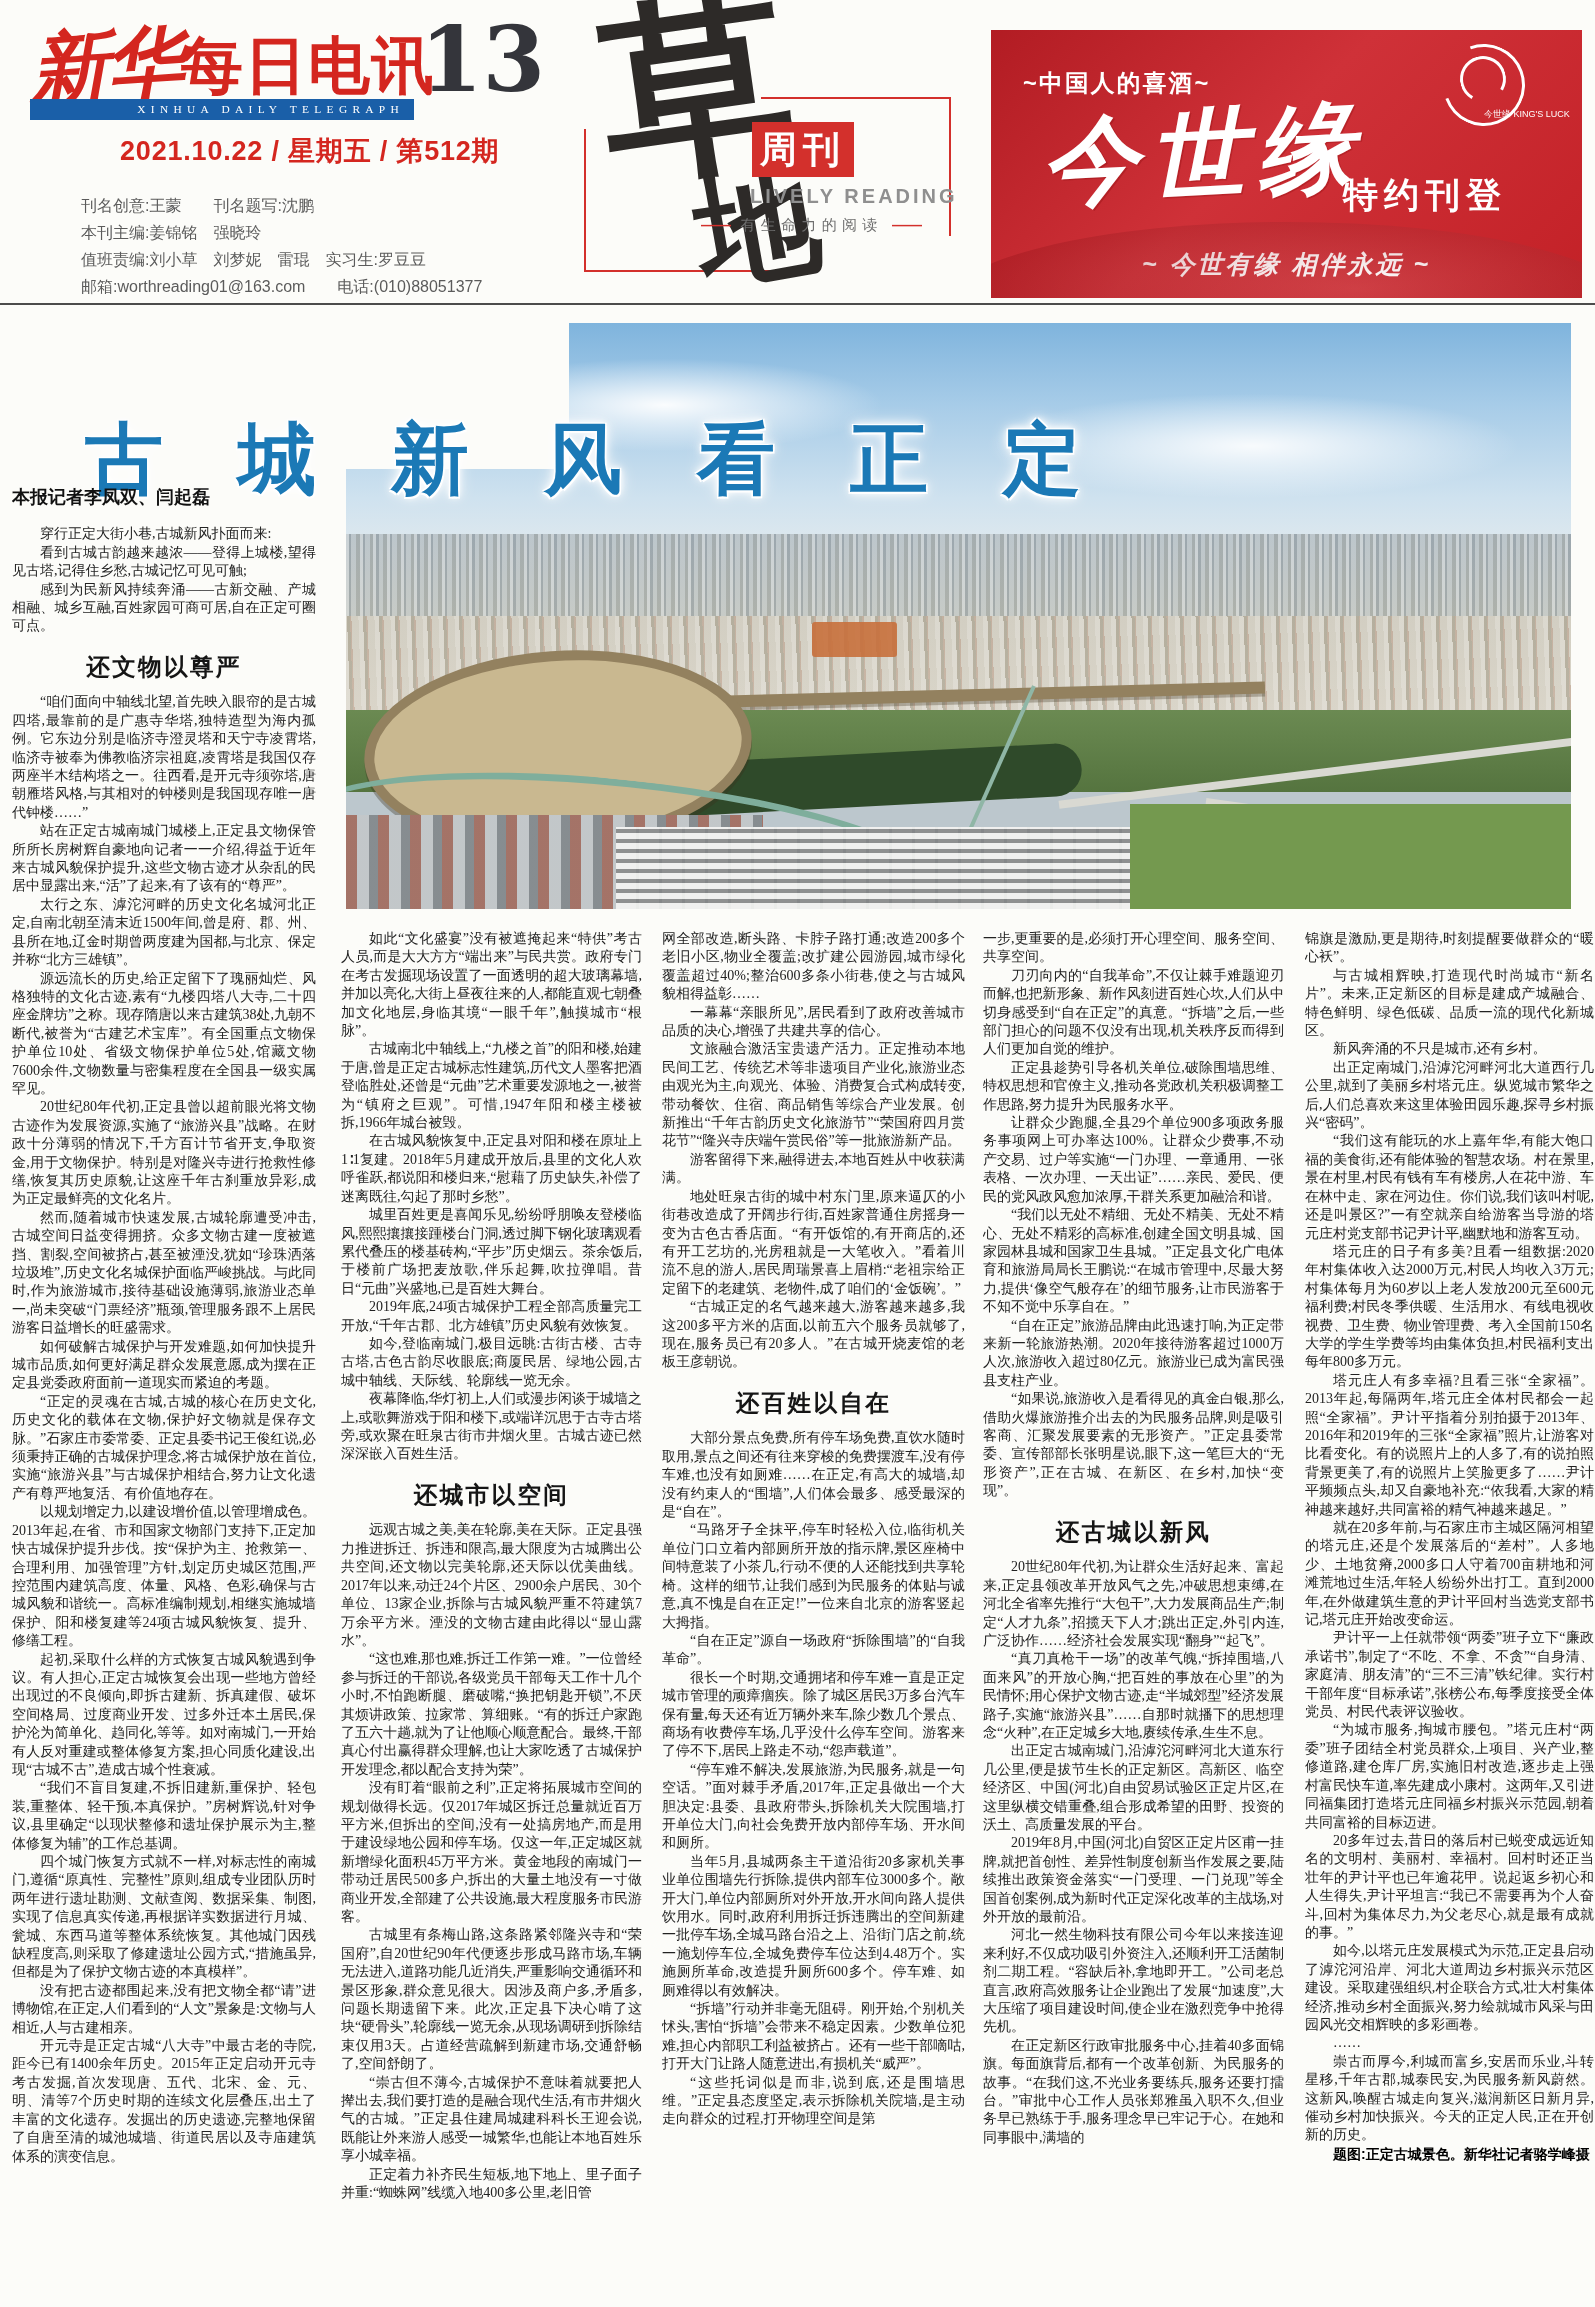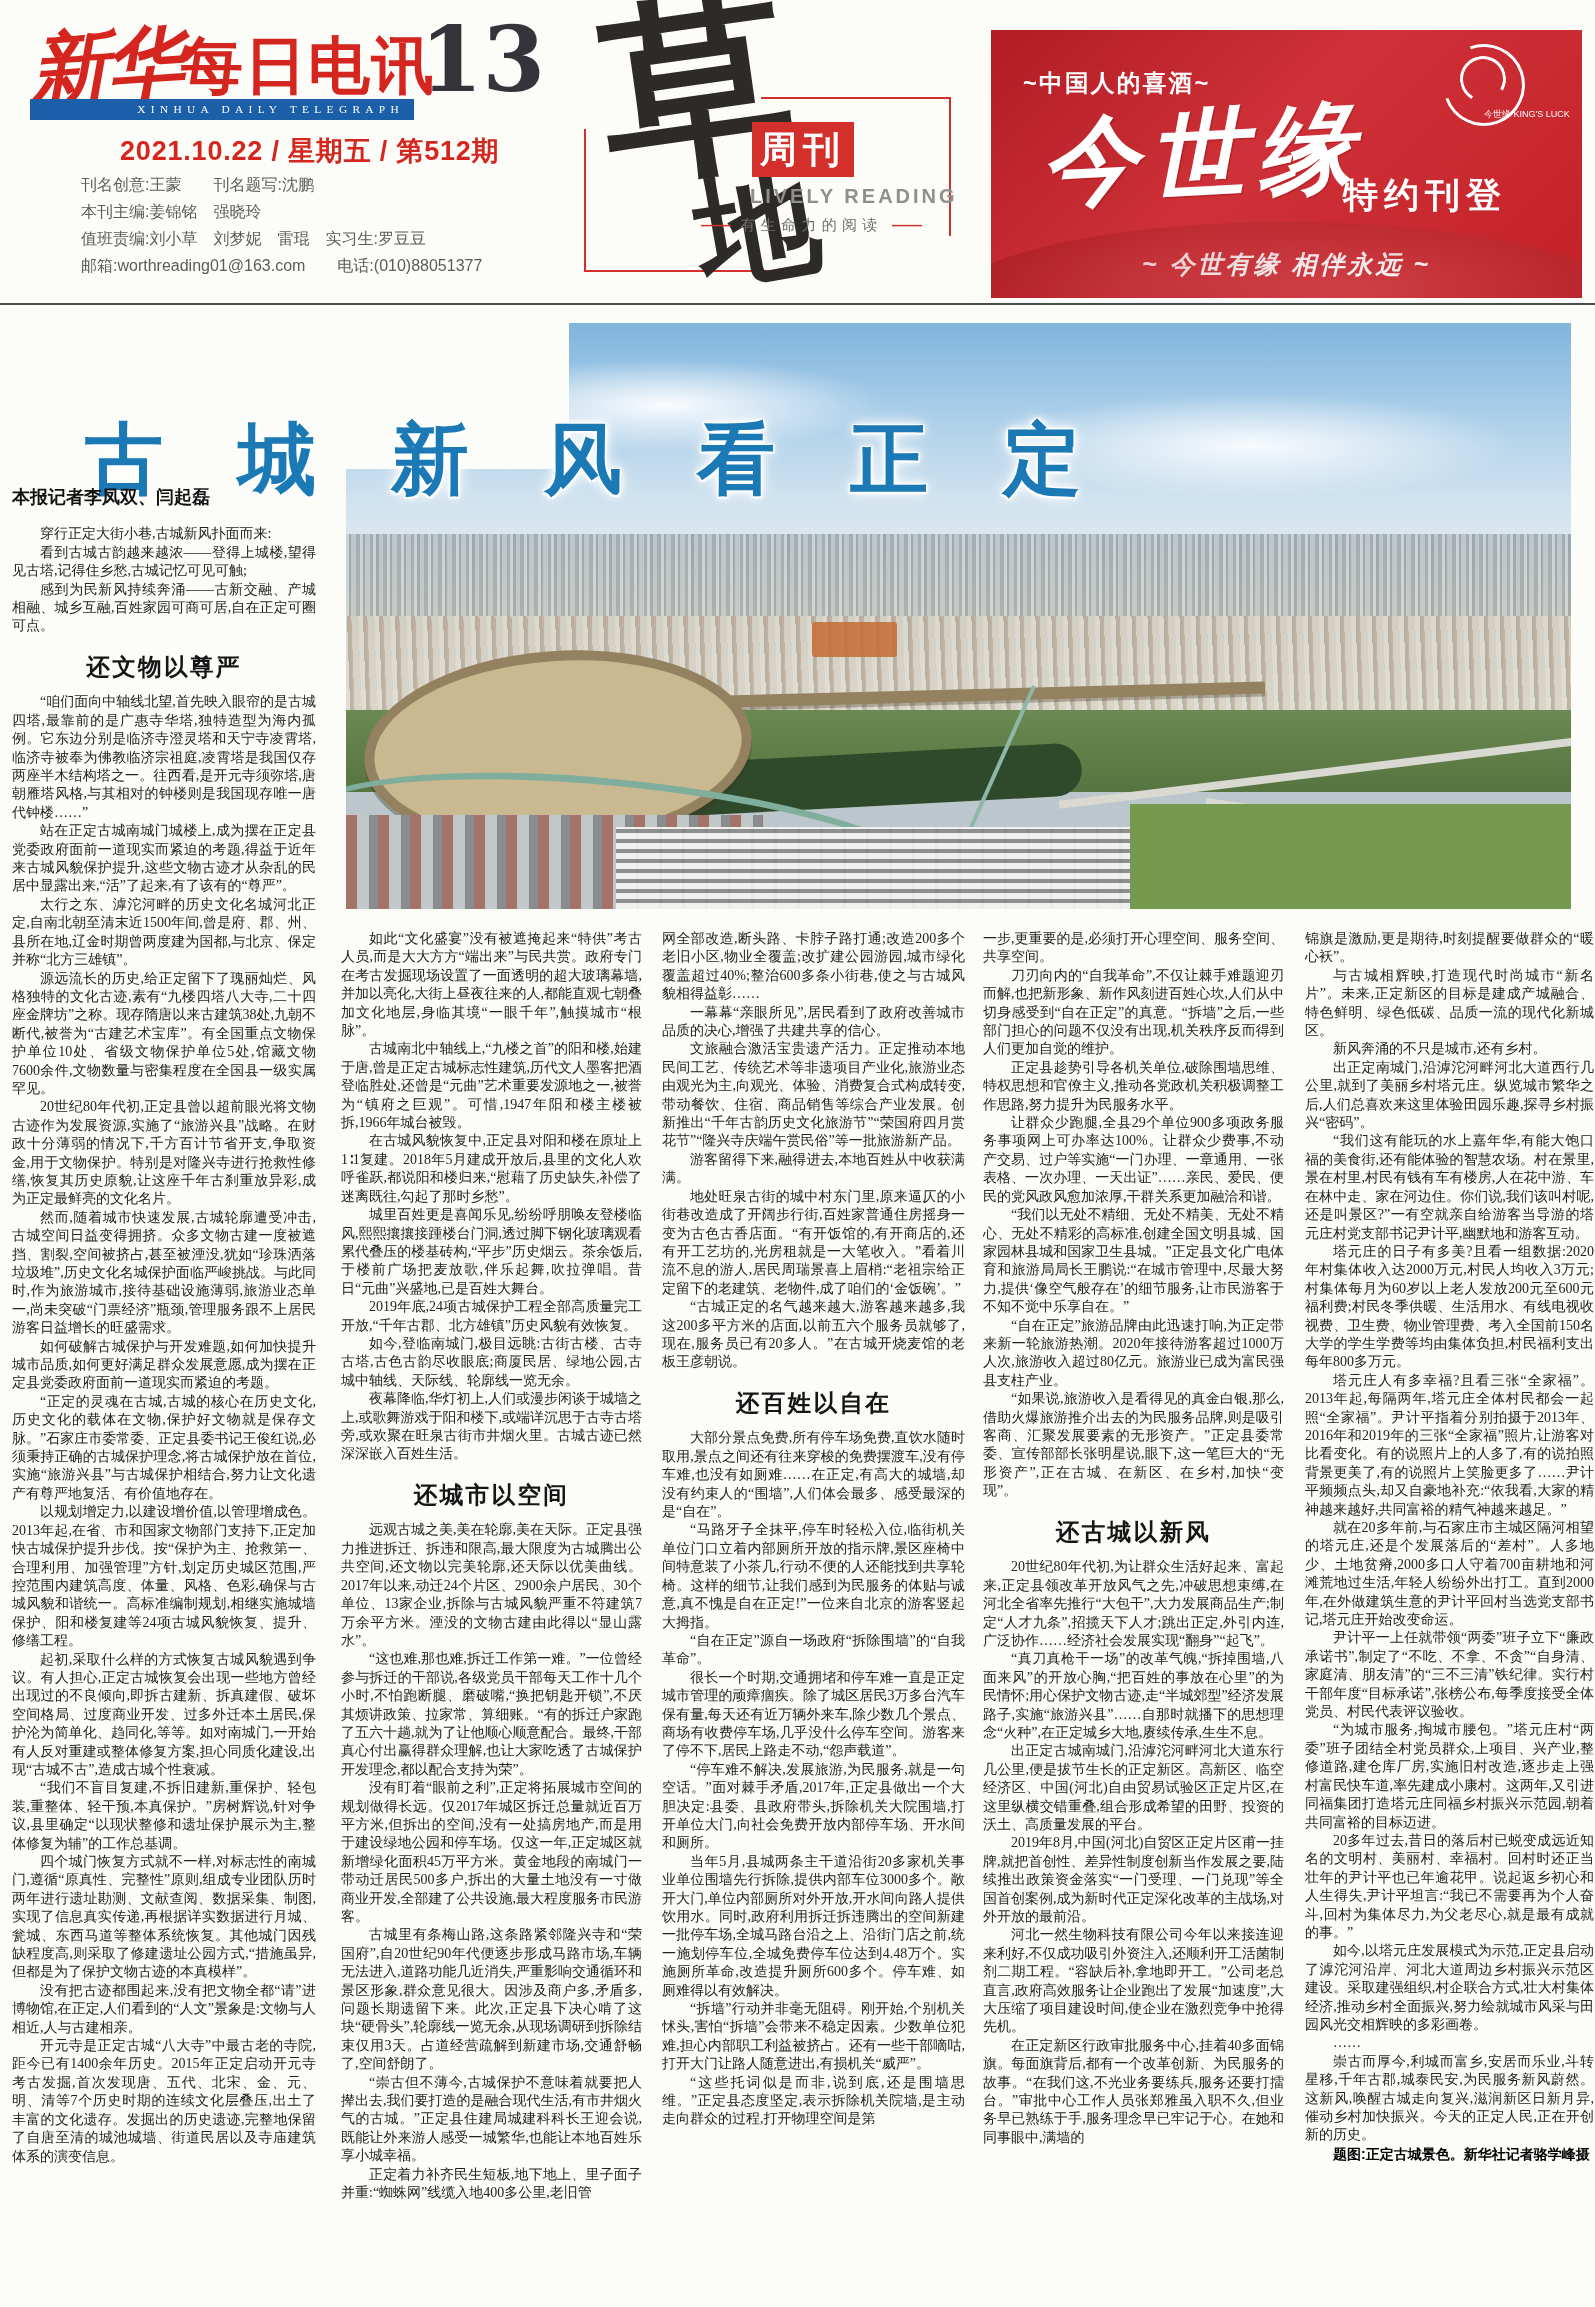--- a/index.html
+++ b/index.html
@@ -12,21 +12,21 @@
   
   .masthead{position:absolute;left:0;top:0;width:1595px;height:303px;}
   .rule{position:absolute;left:0;top:303px;width:1595px;height:2.3px;background:#4c4c4c;}
   .brand{position:absolute;left:29px;top:13.7px;white-space:nowrap;color:var(--brand-red,#d4261f);}
   .brand .script{font-family:"DejaVu Serif",serif;font-style:italic;font-weight:bold;font-size:79px;letter-spacing:-3px;display:inline-block;transform:rotate(-4deg);}
   .brand .rest{font-family:"Liberation Sans",sans-serif;font-weight:900;font-size:62px;letter-spacing:1.5px;vertical-align:6px;}
   .bluebar{position:absolute;left:30px;top:99px;width:384px;height:20.6px;background:var(--bar-blue,#1a5fa8);color:#fff;
     font-family:"Liberation Serif",serif;font-size:11.4px;letter-spacing:5.3px;text-align:right;line-height:20.6px;padding-right:10px;box-sizing:border-box;}
   .pagenum{position:absolute;left:420px;top:6px;font-family:"DejaVu Serif",serif;font-weight:bold;font-size:90px;color:#34353b;}
   .dateline{position:absolute;left:120px;top:133px;font-weight:700;font-size:27px;color:var(--brand-red,#d4261f);letter-spacing:0.8px;}
-  .credits{position:absolute;left:81px;top:171px;font-size:16px;color:#5b5b5b;line-height:27px;white-space:pre;}
+  .credits{position:absolute;left:81px;top:192px;font-size:16px;color:#5b5b5b;line-height:27px;white-space:pre;}
 
   
   .weekly{position:absolute;left:502px;top:0;width:487px;height:301px;}
   .w-char1{position:absolute;left:99px;top:-7.6px;font-family:"DejaVu Serif",serif;font-weight:bold;font-size:190px;color:#2d2a28;transform:rotate(-8deg);line-height:1;}
   .w-char2{position:absolute;left:194px;top:164px;font-family:"DejaVu Serif",serif;font-weight:bold;font-size:122px;color:#2d2a28;transform:rotate(-10deg);line-height:1;}
   .w-badge{position:absolute;left:250px;top:122px;width:102px;height:55px;background:#d3302c;color:#fff;font-weight:bold;font-size:37px;
     text-align:center;line-height:55px;letter-spacing:6px;font-family:Liberation Sans, sans-serif;}
   .w-en{position:absolute;left:248px;top:185px;font-size:20px;letter-spacing:3px;color:#8f8f8f;font-weight:bold;}
   .w-tagline{position:absolute;left:199px;top:216px;font-size:15px;letter-spacing:5.3px;color:#6e6e6e;}
   .w-tagline .dash{color:#d3302c;font-weight:bold;letter-spacing:0;}
@@ -184,21 +184,21 @@
   <div class="head-plate"></div>
   <h1 class="headline">古城新风看正定</h1>
 
   <div class="col col-1">
     <div class="byline">本报记者李凤双、闫起磊</div>
   <p class="para">穿行正定大街小巷,古城新风扑面而来:</p>
       <p class="para">看到古城古韵越来越浓——登得上城楼,望得见古塔,记得住乡愁,古城记忆可见可触;</p>
       <p class="para">感到为民新风持续奔涌——古新交融、产城相融、城乡互融,百姓家园可商可居,自在正定可圈可点。</p>
       <h3 class="sec">还文物以尊严</h3>
       <p class="para">“咱们面向中轴线北望,首先映入眼帘的是古城四塔,最靠前的是广惠寺华塔,独特造型为海内孤例。它东边分别是临济寺澄灵塔和天宁寺凌霄塔,临济寺被奉为佛教临济宗祖庭,凌霄塔是我国仅存两座半木结构塔之一。往西看,是开元寺须弥塔,唐朝雁塔风格,与其相对的钟楼则是我国现存唯一唐代钟楼……”</p>
-      <p class="para">站在正定古城南城门城楼上,成为摆在正定县党委政府面前一道现实而紧迫的考题,得益于近年来古城风貌保护提升,这些文物古迹才从杂乱的民居中显露出来,“活”了起来,有了该有的“尊严”。</p>
+      <p class="para">站在正定古城南城门城楼上,正定县文物保管所所长房树辉自豪地向记者一一介绍,得益于近年来古城风貌保护提升,这些文物古迹才从杂乱的民居中显露出来,“活”了起来,有了该有的“尊严”。</p>
       <p class="para">太行之东、滹沱河畔的历史文化名城河北正定,自南北朝至清末近1500年间,曾是府、郡、州、县所在地,辽金时期曾两度建为国都,与北京、保定并称“北方三雄镇”。</p>
       <p class="para">源远流长的历史,给正定留下了瑰丽灿烂、风格独特的文化古迹,素有“九楼四塔八大寺,二十四座金牌坊”之称。现存隋唐以来古建筑38处,九朝不断代,被誉为“古建艺术宝库”。有全国重点文物保护单位10处、省级文物保护单位5处,馆藏文物7600余件,文物数量与密集程度在全国县一级实属罕见。</p>
       <p class="para">20世纪80年代初,正定县曾以超前眼光将文物古迹作为发展资源,实施了“旅游兴县”战略。在财政十分薄弱的情况下,千方百计节省开支,争取资金,用于文物保护。特别是对隆兴寺进行抢救性修缮,恢复其历史原貌,让这座千年古刹重放异彩,成为正定最鲜亮的文化名片。</p>
       <p class="para">然而,随着城市快速发展,古城轮廓遭受冲击,古城空间日益变得拥挤。众多文物古建一度被遮挡、割裂,空间被挤占,甚至被湮没,犹如“珍珠洒落垃圾堆”,历史文化名城保护面临严峻挑战。与此同时,作为旅游城市,接待基础设施薄弱,旅游业态单一,尚未突破“门票经济”瓶颈,管理服务跟不上居民游客日益增长的旺盛需求。</p>
       <p class="para">如何破解古城保护与开发难题,如何加快提升城市品质,如何更好满足群众发展意愿,成为摆在正定县党委政府面前一道现实而紧迫的考题。</p>
       <p class="para">“正定的灵魂在古城,古城的核心在历史文化,历史文化的载体在文物,保护好文物就是保存文脉。”石家庄市委常委、正定县委书记王俊红说,必须秉持正确的古城保护理念,将古城保护放在首位,实施“旅游兴县”与古城保护相结合,努力让文化遗产有尊严地复活、有价值地存在。</p>
       <p class="para">以规划增定力,以建设增价值,以管理增成色。2013年起,在省、市和国家文物部门支持下,正定加快古城保护提升步伐。按“保护为主、抢救第一、合理利用、加强管理”方针,划定历史城区范围,严控范围内建筑高度、体量、风格、色彩,确保与古城风貌和谐统一。高标准编制规划,相继实施城墙保护、阳和楼复建等24项古城风貌恢复、提升、修缮工程。</p>
       <p class="para">起初,采取什么样的方式恢复古城风貌遇到争议。有人担心,正定古城恢复会出现一些地方曾经出现过的不良倾向,即拆古建新、拆真建假、破坏空间格局、过度商业开发、过多外迁本土居民,保护沦为简单化、趋同化,等等。如对南城门,一开始有人反对重建或整体修复方案,担心同质化建设,出现“古城不古”,造成古城个性衰减。</p>
       <p class="para">“我们不盲目复建,不拆旧建新,重保护、轻包装,重整体、轻干预,本真保护。”房树辉说,针对争议,县里确定“以现状整修和遗址保护展示为主,整体修复为辅”的工作总基调。</p>
       <p class="para">四个城门恢复方式就不一样,对标志性的南城门,遵循“原真性、完整性”原则,组成专业团队历时两年进行遗址勘测、文献查阅、数据采集、制图,实现了信息真实传递,再根据详实数据进行月城、瓮城、东西马道等整体系统恢复。其他城门因残缺程度高,则采取了修建遗址公园方式,“措施虽异,但都是为了保护文物古迹的本真模样”。</p>

